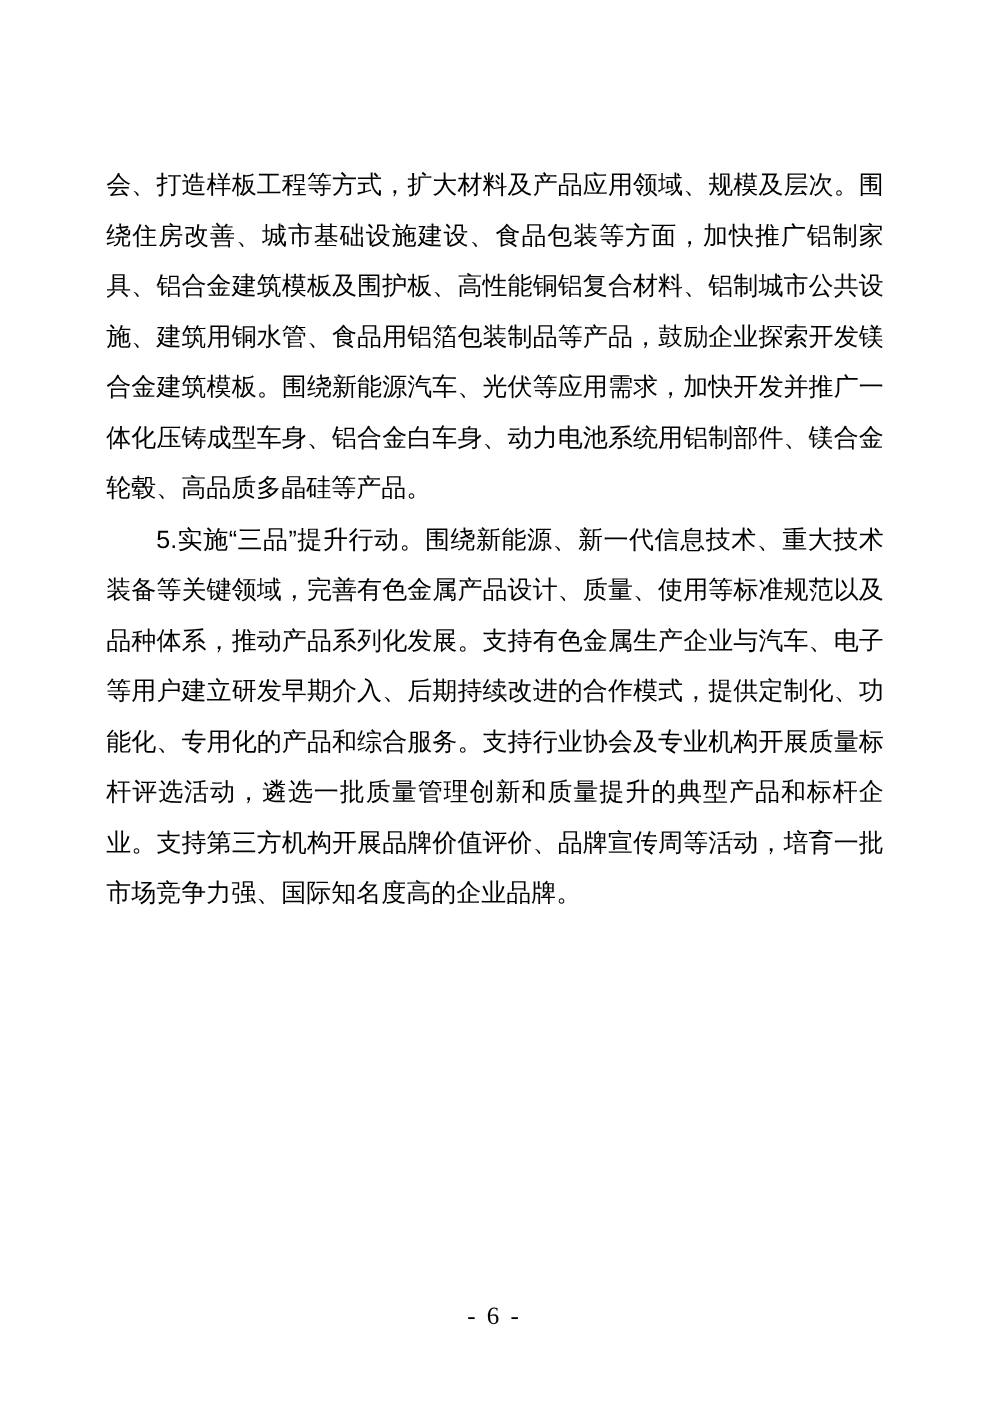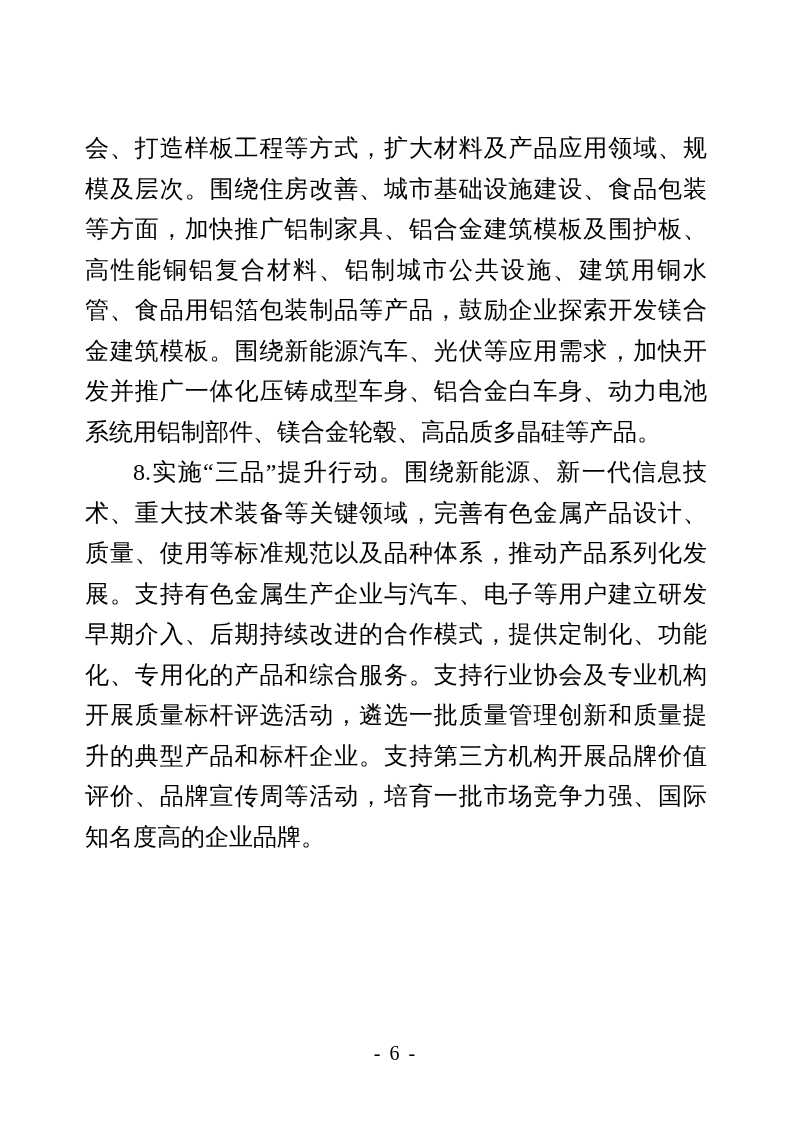--- a/index.html
+++ b/index.html
@@ -13,22 +13,22 @@
     height: 1122px;
     background: #ffffff;
     overflow: hidden;
     margin: 0 auto;
   }
   .doc-content {
     position: absolute;
     left: 85px;
     top: 128px;
     width: 622px;
-    font-family: Liberation Serif, serif;
-    font-size: 24px;
+    font-family: Liberation Sans, sans-serif;
+    font-size: 20px;
     line-height: 40.5px;
     color: #000000;
     text-align: justify;
     text-justify: inter-ideograph;
     letter-spacing: 0;
   }
   .para {
     margin: 0;
     padding: 0;
     text-indent: 2em;
@@ -52,16 +52,16 @@
     color: #000000;
     letter-spacing: 2px;
   }
 </style>
 </head>
 <body>
 
 <div class="page">
   <div class="doc-content">
     <p class="para no-indent">会、打造样板工程等方式，扩大材料及产品应用领域、规模及层次。围绕住房改善、城市基础设施建设、食品包装等方面，加快推广铝制家具、铝合金建筑模板及围护板、高性能铜铝复合材料、铝制城市公共设施、建筑用铜水管、食品用铝箔包装制品等产品，鼓励企业探索开发镁合金建筑模板。围绕新能源汽车、光伏等应用需求，加快开发并推广一体化压铸成型车身、铝合金白车身、动力电池系统用铝制部件、镁合金轮毂、高品质多晶硅等产品。</p>
-    <p class="para">8.实施“三品”提升行动。围绕新能源、新一代信息技术、重大技术装备等关键领域，完善有色金属产品设计、质量、使用等标准规范以及品种体系，推动产品系列化发展。支持有色金属生产企业与汽车、电子等用户建立研发早期介入、后期持续改进的合作模式，提供定制化、功能化、专用化的产品和综合服务。支持行业协会及专业机构开展质量标杆评选活动，遴选一批质量管理创新和质量提升的典型产品和标杆企业。支持第三方机构开展品牌价值评价、品牌宣传周等活动，培育一批市场竞争力强、国际知名度高的企业品牌。</p>
+    <p class="para">5.实施“三品”提升行动。围绕新能源、新一代信息技术、重大技术装备等关键领域，完善有色金属产品设计、质量、使用等标准规范以及品种体系，推动产品系列化发展。支持有色金属生产企业与汽车、电子等用户建立研发早期介入、后期持续改进的合作模式，提供定制化、功能化、专用化的产品和综合服务。支持行业协会及专业机构开展质量标杆评选活动，遴选一批质量管理创新和质量提升的典型产品和标杆企业。支持第三方机构开展品牌价值评价、品牌宣传周等活动，培育一批市场竞争力强、国际知名度高的企业品牌。</p>
   </div>
   <div class="page-footer">- 6 -</div>
 </div>
 
 </body></html>

